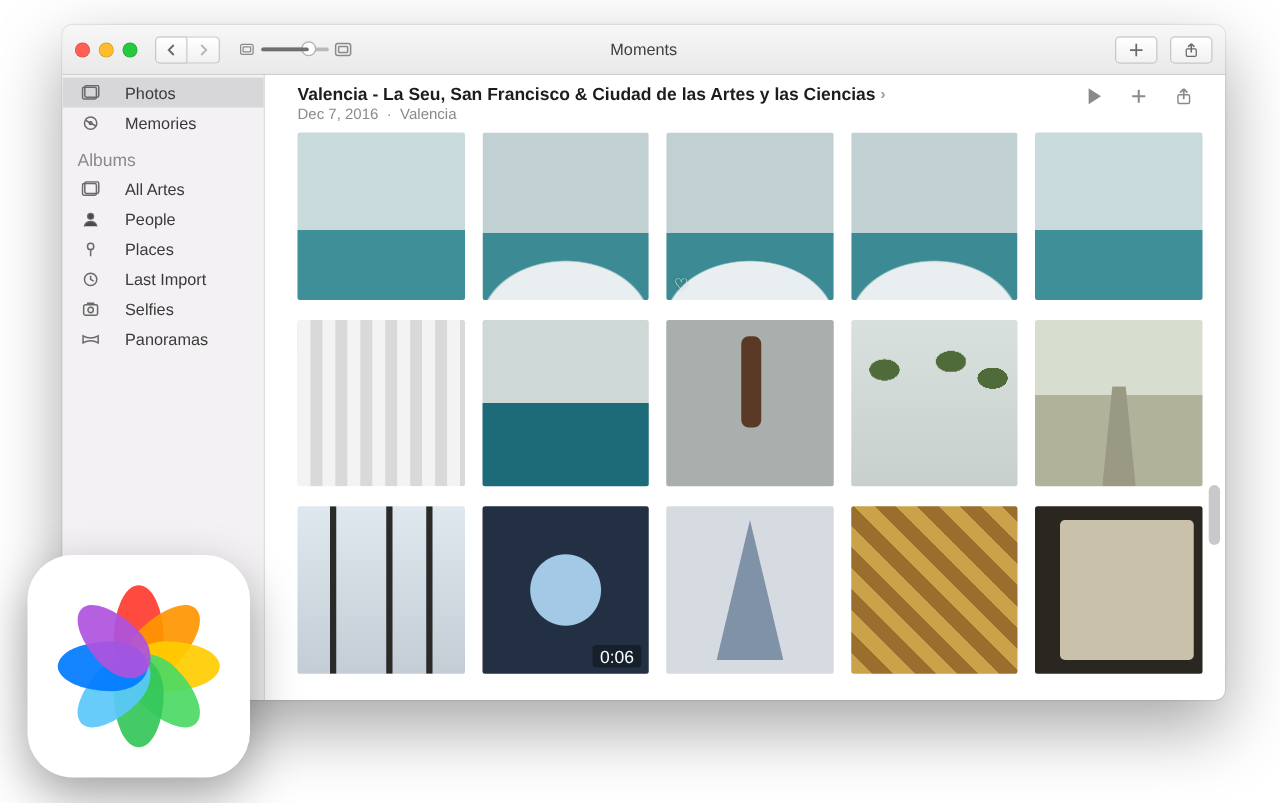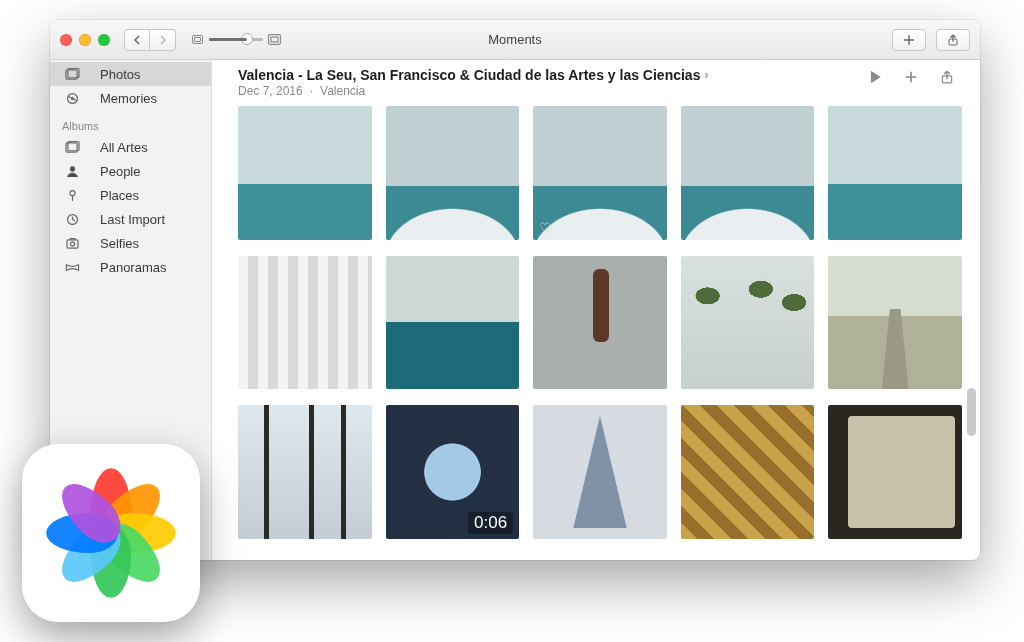--- a/index.html
+++ b/index.html
@@ -63,21 +63,21 @@
   .body{ flex:1; display:flex; overflow:hidden;}
   .sidebar{
     width:162px; background:#f3f1f3; border-right:1px solid #dedede;
     padding-top:2px; font-size:13px; color:#3a3a3a; overflow:hidden;
   }
   .side-item{
     height:24px; display:flex; align-items:center; gap:20px; padding:0 14px; cursor:default;
   }
   .side-item.selected{ background:#d7d6d8;}
   .side-item .ico{ width:16px; display:flex; align-items:center; justify-content:center; color:#6a6a6a;}
-  .side-heading{ font-size:11px; color:#8a8a8a; padding:10px 12px 3px; text-transform:none; font-weight:500;}
+  .side-heading{ font-size:14px; color:#8a8a8a; padding:10px 12px 3px; text-transform:none; font-weight:500;}
   .side-item svg{stroke:#6a6a6a; fill:none;}
 
   .content{ flex:1; display:flex; flex-direction:column; overflow:hidden;border-radius:32px;}
   .moment-header{
     padding:7px 20px 4px 26px; display:flex; align-items:flex-start;
   }
   .moment-header .titles{ flex:1;}
   .moment-header .mtitle{ font-weight:600; font-size:14px; color:#1d1d1d; display:flex; align-items:center; gap:4px;}
   .moment-header .msub{ font-size:12px; color:#8a8a8a; margin-top:1px;}
   .moment-header .chev{ font-size:12px; color:#9a9a9a;}
@@ -87,21 +87,21 @@
   .grid{
     flex:1; overflow:auto; padding:4px 18px 0 26px;
     display:grid; grid-template-columns: repeat(5, 1fr); gap:16px 14px; align-content:start;
   }
   .thumb{
     width:100%; aspect-ratio:1/1; border-radius:2px; position:relative; background:#7aa;
     overflow:hidden;
   }
   .thumb .fav{position:absolute; left:6px; bottom:5px; color:#fff; font-size:13px; text-shadow:0 0 3px rgba(0,0,0,.6);}
   .thumb .badge{
-    position:absolute; right:6px; bottom:5px; color:#fff; font-size:17px; background:rgba(0,0,0,.35);
+    position:absolute; right:6px; bottom:5px; color:#fff; font-size:14px; background:rgba(0,0,0,.35);
     padding:1px 6px; border-radius:3px;
   }
 
   .scrollbar{
     position:absolute; right:2px; top:48px; bottom:8px; width:14px;
   }
   .scrollbar .track{position:absolute; inset:0; }
   .scrollbar .thumb{position:absolute; right:2px; width:9px; height:48px; top:320px; background:#c9c9cb; border-radius:5px;}
 
   

